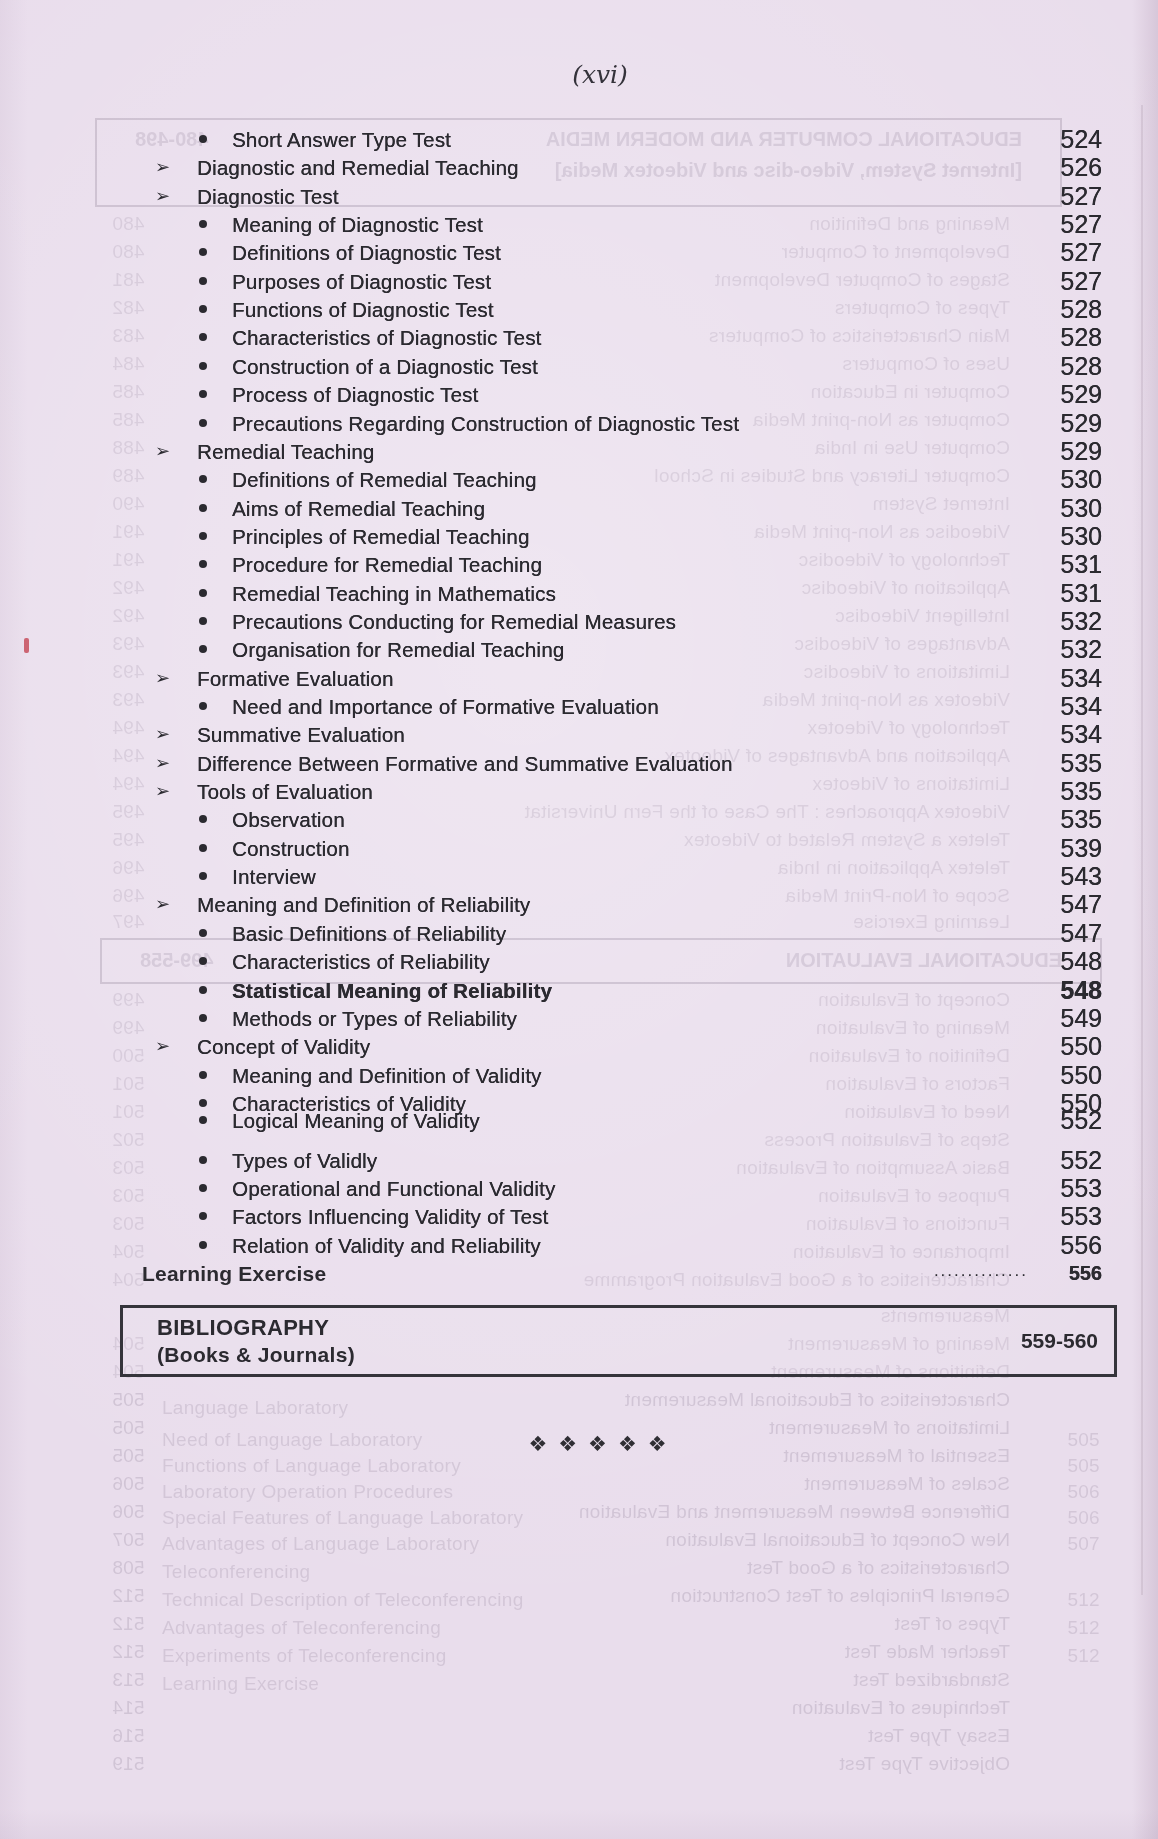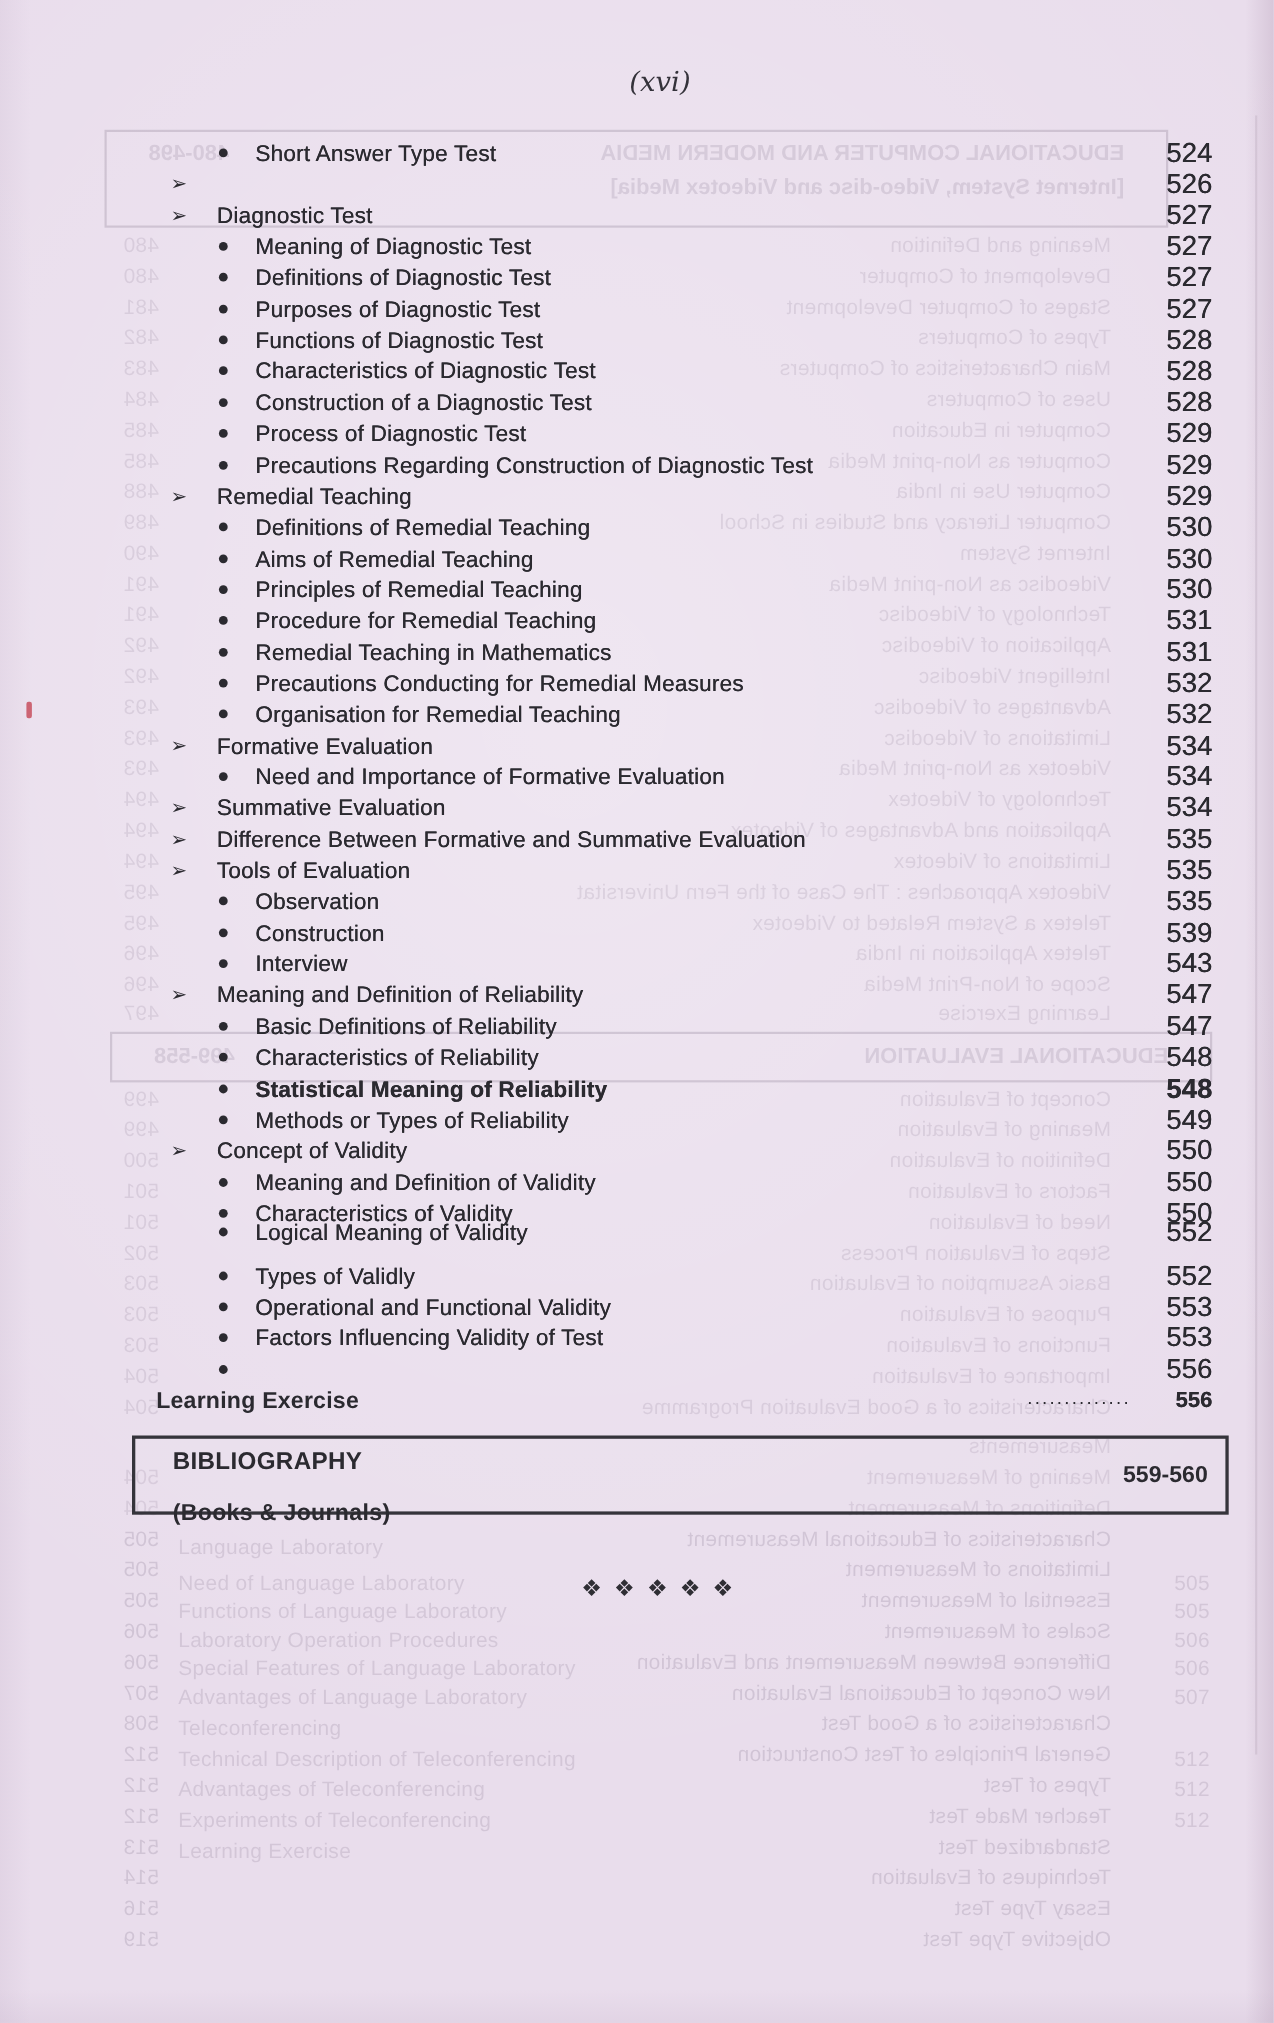--- a/index.html
+++ b/index.html
@@ -83,21 +83,21 @@
     text-shadow:.25px 0 0 currentColor;
   }
   #bibliography-box{
     position:absolute;left:120px;top:1305px;width:997px;height:72px;
     border:3px solid #35343b;box-sizing:border-box;background:rgba(255,255,255,.03);
   }
   #bibliography-box .bib-title{
     position:absolute;left:34px;top:7px;font-size:22px;font-weight:bold;letter-spacing:.3px;
   }
   #bibliography-box .bib-subtitle{
-    position:absolute;left:34px;top:35px;font-size:21px;font-weight:bold;letter-spacing:.3px;margin-top:21px;
+    position:absolute;left:34px;top:35px;font-size:21px;font-weight:bold;letter-spacing:.3px;
   }
   #bibliography-box .bib-pages{
     position:absolute;right:16px;top:0;height:66px;line-height:66px;font-size:21px;font-weight:bold;
   }
   #ornament{
     position:absolute;left:460px;top:1432px;width:286px;text-align:center;
     font-size:21px;letter-spacing:11px;color:#2f2e34;
   }
   .red-tick{
     position:absolute;left:24px;top:638px;width:5px;height:15px;
@@ -397,20 +397,21 @@
   <div class="page-header">(xvi)</div>
 
   <div id="toc-rows">
       <div class="row" style="top: 125px;">
         <span class="marker-bullet"></span>
         <span class="label bullet">Short Answer Type Test</span>
         <span class="pagenum">524</span>
       </div>
       <div class="row" style="top: 153.35px;">
         <span class="marker-arrow">➢</span>
+        <span class="label arrow">Diagnostic and Remedial Teaching</span>
         <span class="pagenum">526</span>
       </div>
       <div class="row" style="top: 181.7px;">
         <span class="marker-arrow">➢</span>
         <span class="label arrow">Diagnostic Test</span>
         <span class="pagenum">527</span>
       </div>
       <div class="row" style="top: 210.05px;">
         <span class="marker-bullet"></span>
         <span class="label bullet">Meaning of Diagnostic Test</span>
@@ -586,20 +587,21 @@
         <span class="label bullet">Operational and Functional Validity</span>
         <span class="pagenum">553</span>
       </div>
       <div class="row" style="top: 1202.3px;">
         <span class="marker-bullet"></span>
         <span class="label bullet">Factors Influencing Validity of Test</span>
         <span class="pagenum">553</span>
       </div>
       <div class="row" style="top: 1230.65px;">
         <span class="marker-bullet"></span>
+        <span class="label bullet">Relation of Validity and Reliability</span>
         <span class="pagenum">556</span>
       </div>
     </div>
 
   <div id="learning-exercise" style="top:1259px;">
     <span class="le-label">Learning Exercise</span>
     <span class="le-leader">..............</span>
     <span class="le-page">556</span>
   </div>
 

